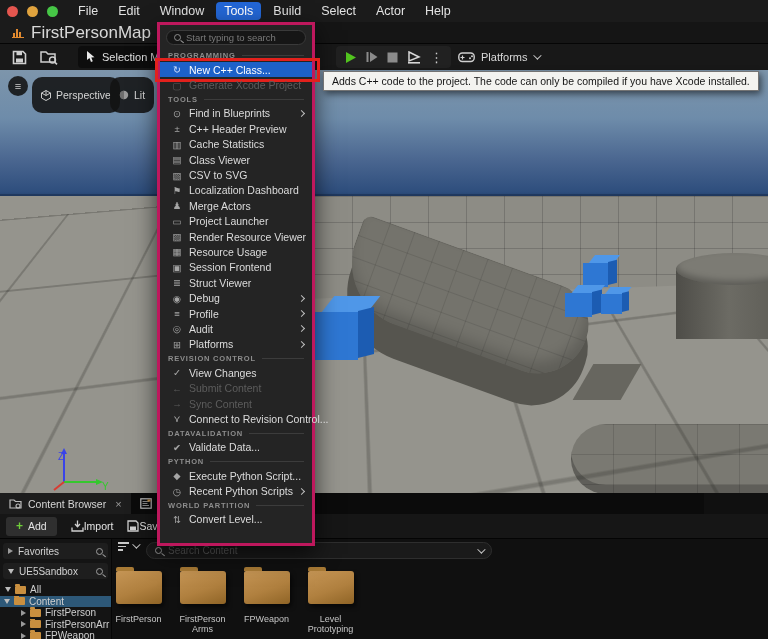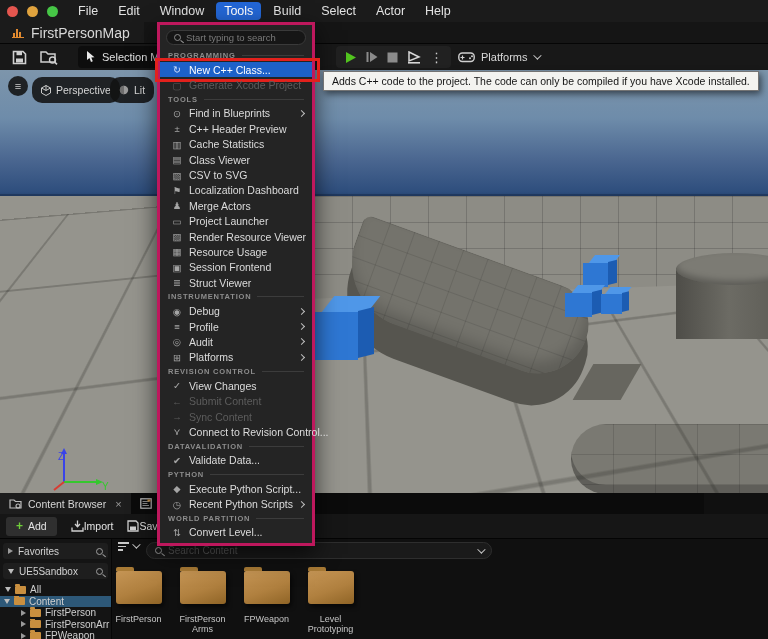--- a/index.html
+++ b/index.html
@@ -13,21 +13,21 @@
   .lights{display:flex;gap:9px;padding:0 12px 0 7px;}
   .light{width:11px;height:11px;border-radius:50%;}
   .mb-items{display:flex;align-items:center;gap:4px;}
   .mb-item{padding:2px 8px;border-radius:4px;white-space:nowrap;}
   .mb-item.active{background:#2366d5;color:#fff;}
 
   
   .tabbar{position:absolute;left:0;top:22px;width:768px;height:22px;background:#151515;
           border-bottom:1px solid #050505;display:flex;align-items:center;z-index:5;}
   .leveltab{display:flex;align-items:center;gap:7px;height:100%;padding:0 14px 0 12px;background:#1b1b1b;
-            color:#d8d8d8;font-size:14px;}
+            color:#d8d8d8;font-size:17px;}
 
   
   .toolbar{position:absolute;left:0;top:44px;width:768px;height:26px;background:#181818;z-index:5;}
   .tb-icon{position:absolute;top:3px;width:22px;height:20px;display:flex;align-items:center;justify-content:center;}
   .selmode{position:absolute;left:78px;top:2px;height:22px;width:94px;background:#0d0d0d;border-radius:4px;
            display:flex;align-items:center;gap:6px;padding:0 8px;color:#e0e0e0;font-size:11px;overflow:hidden;white-space:nowrap;}
   .playgroup{position:absolute;left:336px;top:2px;height:22px;display:flex;align-items:center;gap:9px;
              background:#212121;border-radius:4px;padding:0 8px;}
   .kebab{color:#cdcdcd;font-size:13px;line-height:1;}
   .platforms{position:absolute;left:452px;top:2px;height:22px;display:flex;align-items:center;gap:6px;
@@ -69,21 +69,21 @@
   .cyl-body{position:absolute;left:0;top:15px;width:118px;height:71px;
         background:linear-gradient(90deg,#4e4d48,#6c6b64 45%,#5a5953);}
   .cyl-top{position:absolute;left:0;top:0;width:118px;height:32px;border-radius:50%;background:#7c7b74;
         box-shadow:inset 0 -4px 6px rgba(0,0,0,.25);}
   .slab{position:absolute;left:571px;top:354px;width:212px;height:70px;background:#7a7972;
         border-radius:36px 0 0 36px;
         background-image:linear-gradient(rgba(0,0,0,.12) 1px,transparent 1px),
                          linear-gradient(90deg,rgba(0,0,0,.12) 1px,transparent 1px);
         background-size:42px 30px;box-shadow:inset 0 -9px 0 rgba(0,0,0,.22);}
 
-  .vp-pill{position:absolute;top:7px;height:26px;background:rgba(18,18,18,.88);border-radius:10px;
+  .vp-pill{position:absolute;top:7px;height:36px;background:rgba(18,18,18,.88);border-radius:10px;
            display:flex;align-items:center;gap:5px;padding:0 9px;color:#d5d5d5;font-size:10.5px;}
   .vp-burger{position:absolute;left:8px;top:6px;width:20px;height:20px;border-radius:50%;
            background:rgba(18,18,18,.88);color:#cfcfcf;display:flex;align-items:center;justify-content:center;font-size:11px;}
   .gizmo{position:absolute;left:46px;top:372px;}
 
   
   .tooltip{position:absolute;left:323px;top:71px;z-index:60;background:#f3f3f0;border:1px solid #737373;
            box-shadow:2px 3px 7px rgba(0,0,0,.55);color:#141414;font-size:10.5px;padding:3px 8px;white-space:nowrap;}
 
   
@@ -512,24 +512,20 @@
     </div>
     <div class="mi">
       <span class="ic">▣</span>
       <span class="lbl">Session Frontend</span>
     </div>
     <div class="mi">
       <span class="ic">≣</span>
       <span class="lbl">Struct Viewer</span>
     </div>
 
-    <div class="msec-h">
-        <span>INSTRUMENTATION</span>
-        <span class="line"></span>
-      </div>
     <div class="mi">
       <span class="ic">◉</span>
       <span class="lbl">Debug</span>
         <span class="subarrow"></span>
     </div>
     <div class="mi">
       <span class="ic">≡</span>
       <span class="lbl">Profile</span>
         <span class="subarrow"></span>
     </div>

